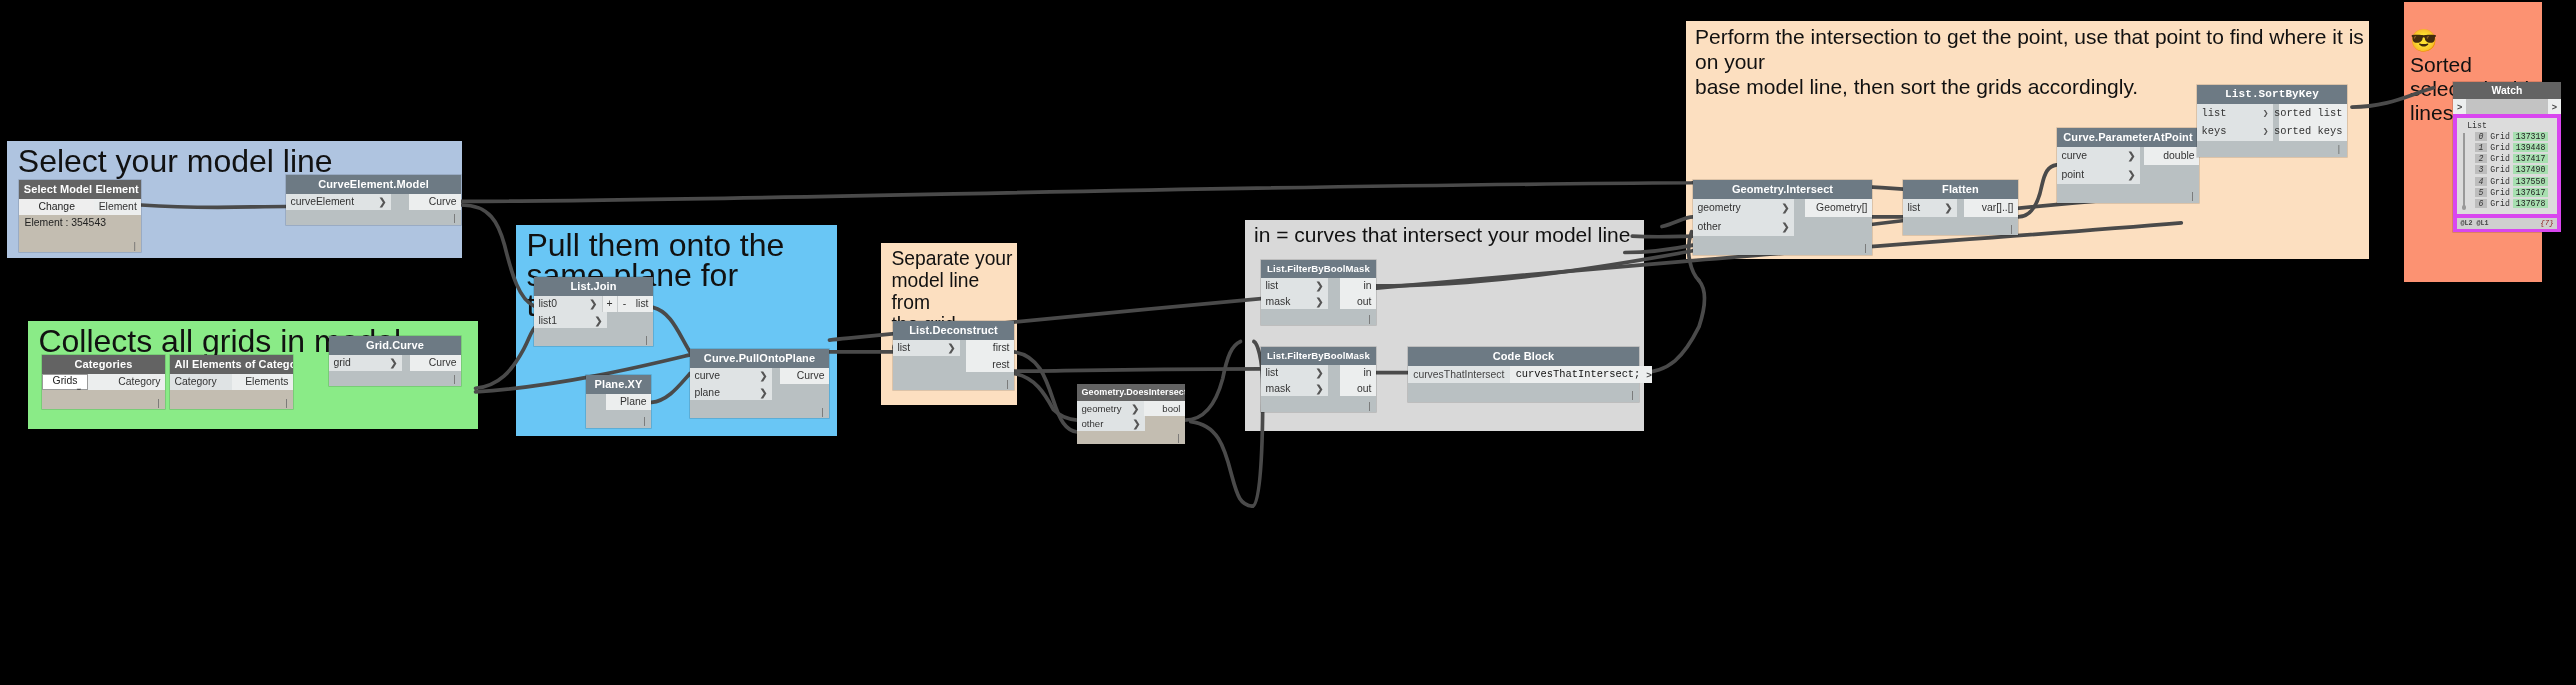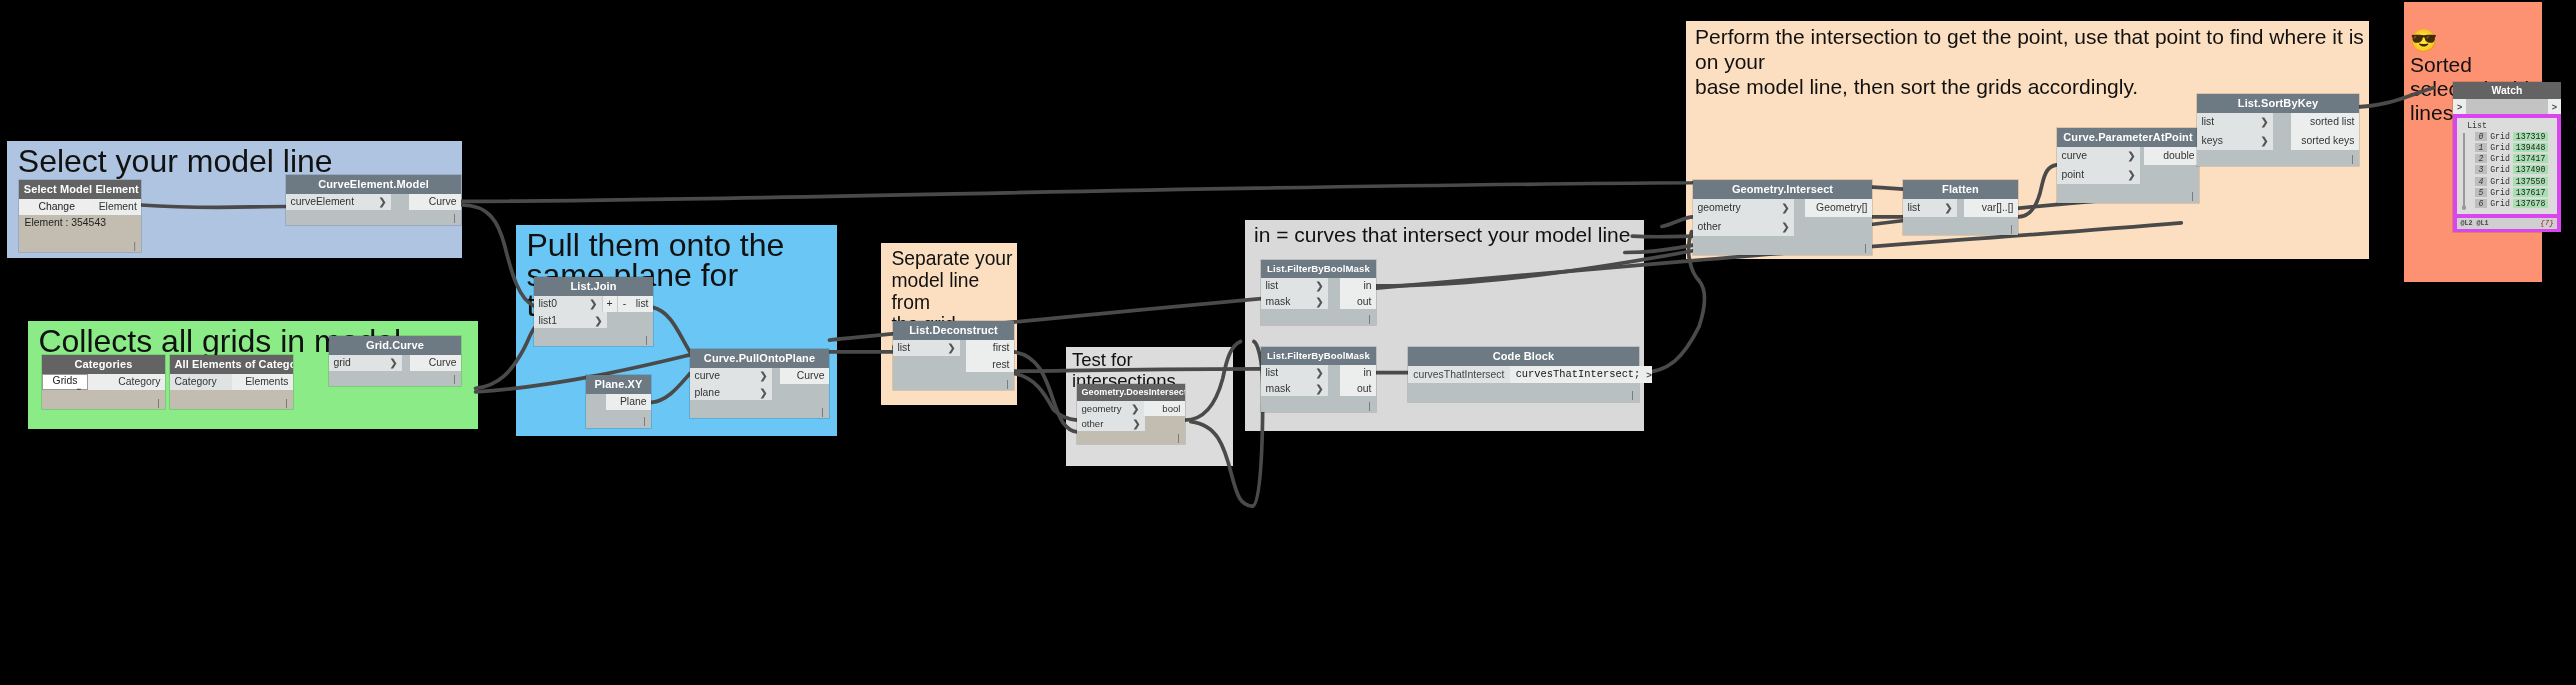--- a/index.html
+++ b/index.html
@@ -105,23 +105,20 @@
     <div class="grp-title">Pull them onto the same plane for
 testing.</div>
   </div>
 
   <div class="group g-peach" style="left:881px;top:243px;width:136px;height:162px;">
     <div class="grp-title" style="font-size:19.3px;line-height:22px;">Separate your
 model line from
 the grid curves</div>
   </div>
 
-  <div class="group g-grayl" style="left:1066px;top:347px;width:167px;height:119px;">
-    <div class="grp-title" style="font-size:18.5px;line-height:21px;top:1.5px;left:6px;">Test for intersections</div>
-  </div>
 
   <div class="group g-gray" style="left:1245px;top:220px;width:399px;height:211px;">
     <div class="grp-title" style="font-size:21px;line-height:24px;top:3px;left:9px;">in = curves that intersect your model line</div>
   </div>
 
   <div class="group g-peach" style="left:1686px;top:21px;width:683px;height:238px;">
     <div class="grp-title" style="font-size:21px;line-height:25px;top:3px;left:9px;">Perform the intersection to get the point, use that point to find where it is on your
 base model line, then sort the grids accordingly.</div>
   </div>
 
@@ -460,21 +457,21 @@
         <div class="port in" style="width:74px;">
           <span>point</span>
           <span class="chev">❯</span>
         </div>
         <div class="spacer"></div>
       </div>
       <div class="nfoot" style="height:19.3px;"></div>
     </div>
   </div>
 
-  <div class="node bluehead" style="left:2197px;top:94px;width:162px;">
+  <div class="node bluehead" style="left:2197px;top:85px;width:150px;font-family:Liberation Mono, monospace;">
     <div class="nhead">List.SortByKey</div>
     <div class="nbody">
       <div class="row" style="height:18.5px;">
         <div class="port in" style="width:67px;">
           <span>list</span>
           <span class="chev">❯</span>
         </div>
         <div class="spacer"></div>
         <div class="port out" style="width:59px;">sorted list</div>
       </div>

